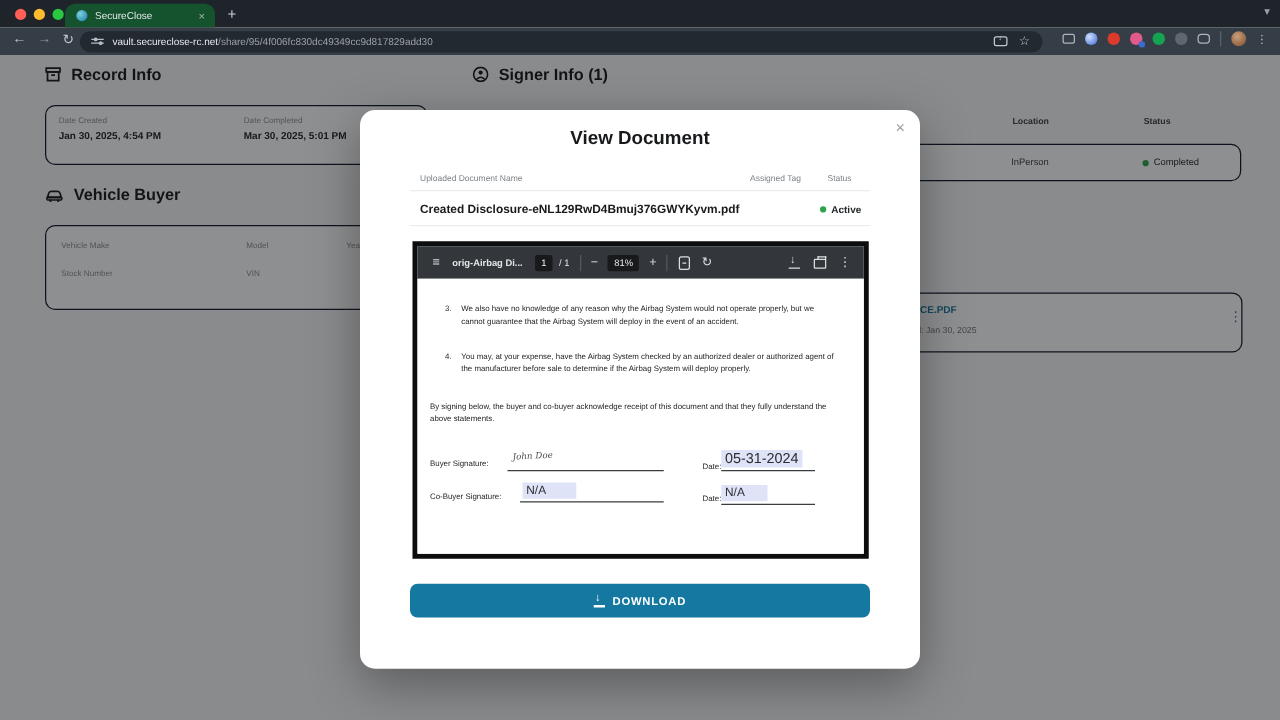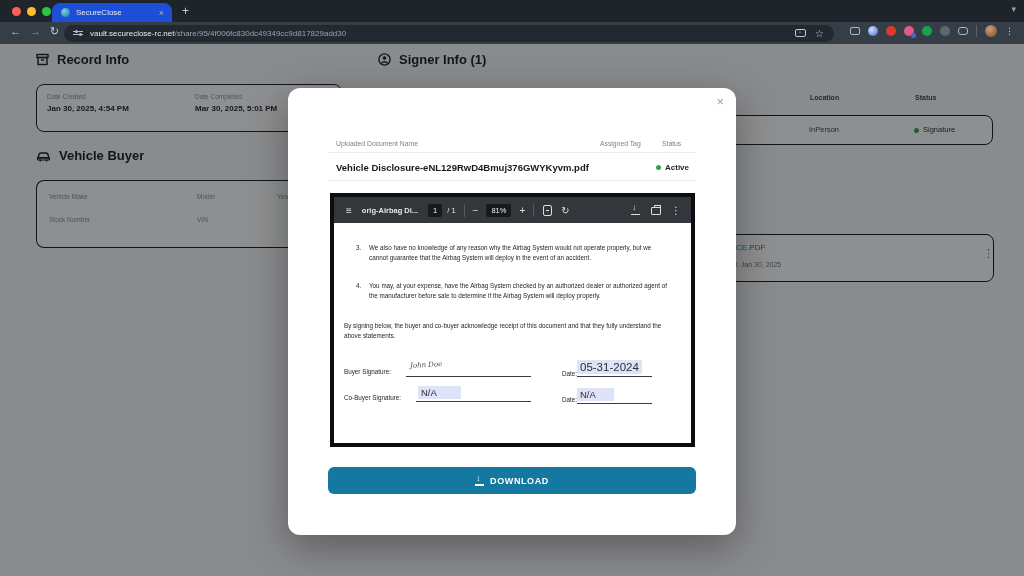--- a/index.html
+++ b/index.html
@@ -4,21 +4,21 @@
 <style>
   * { margin:0; padding:0; box-sizing:border-box; }
   html,body { width:1024px; height:576px; overflow:hidden; background:#000; }
   body { font-family:"Liberation Sans","DejaVu Sans",sans-serif; }
   .abs { position:absolute; }
   .screen { position:relative; width:1024px; height:576px; background:#f6f7f8; }
 
   
   .tabstrip { position:absolute; left:0; top:0; width:1024px; height:22px; background:#1e242a; }
   .light { position:absolute; top:7px; width:9px; height:9px; border-radius:50%; }
-  .tab { position:absolute; left:52px; top:3px; width:120px; height:19px; background:#1d4ed8;
+  .tab { position:absolute; left:52px; top:3px; width:120px; height:19px; background:#14532d;
          border-radius:8px 8px 0 0; color:#e4e8ea; font-size:8px; display:flex; align-items:center; }
   .favicon { width:9px; height:9px; border-radius:50%; background:radial-gradient(circle at 35% 35%, #7fd0e0, #1478a0); margin:0 6px 0 9px; }
   .tab-close { margin-left:auto; margin-right:8px; color:#aeb6bb; font-size:9px; cursor:default; }
   .newtab { position:absolute; left:182px; top:4px; color:#c7ced2; font-size:12px; }
   .strip-chevron { position:absolute; right:8px; top:4px; color:#9aa3a9; font-size:9px; }
   .toolbar { position:absolute; left:0; top:22px; width:1024px; height:22px; background:#353e46; }
   .navic { position:absolute; top:3px; color:#c3cacf; font-size:11px; }
   .urlpill { position:absolute; left:64px; top:2.5px; width:770px; height:17px; background:#222930; border-radius:9px;
              display:flex; align-items:center; color:#e8eaed; font-size:8px; }
   .tuneicon { width:10px; height:8px; margin:0 7px 0 9px; position:relative; }
@@ -190,41 +190,42 @@
       </svg>
       <span>Signer Info (1)</span>
     </div>
 
     <div class="abs colhead" style="left:810px;top:50px;">Location</div>
     <div class="abs colhead" style="left:915px;top:50px;">Status</div>
 
     <div class="card" style="left:380px;top:71px;width:613px;height:30px;">
       <span class="abs" style="left:340px;top:9px;font-size:7.5px;color:#3c4146;">net</span>
       <span class="abs" style="left:428px;top:9px;font-size:7.5px;color:#3c4146;">InPerson</span>
-      <span class="abs" style="left:533px;top:9px;font-size:7.5px;color:#24272a;"><span class="dot" style="background:#2fa34c;"></span><span>Signature</span></span>
+      <span class="abs" style="left:533px;top:9px;font-size:7.5px;color:#24272a;"><span class="dot" style="background:#2fa34c;"></span><span>Completed</span></span>
     </div>
 
     <div class="card" style="left:380px;top:190px;width:614px;height:48px;">
-      <div class="abs" style="left:355px;top:8px;font-size:8px;font-weight:normal;color:#1478a0;">CE.PDF</div>
+      <div class="abs" style="left:355px;top:8px;font-size:8px;font-weight:bold;color:#1478a0;">CE.PDF</div>
       <div class="abs" style="left:352px;top:26px;font-size:7px;color:#6e7378;">d: Jan 30, 2025</div>
       <div class="abs" style="left:602px;top:12px;font-size:11px;color:#35768f;">⋮</div>
     </div>
   </div>
 
   <div class="scrim"></div>
 
   <div class="modal">
+    <div class="m-title">View Document</div>
     <div class="m-close">×</div>
 
     <div class="abs dt-head" style="left:48px;top:52px;">Uploaded Document Name</div>
     <div class="abs dt-head" style="left:312px;top:52px;">Assigned Tag</div>
     <div class="abs dt-head" style="left:374px;top:52px;">Status</div>
     <div class="hline" style="left:40px;top:64px;width:368px;"></div>
 
-    <div class="abs dt-name" style="left:48px;top:74px;">Vehicle Disclosure-eNL129RwD4Bmuj376GWYKyvm.pdf</div>
+    <div class="abs dt-name" style="left:48px;top:74px;">Created Disclosure-eNL129RwD4Bmuj376GWYKyvm.pdf</div>
     <div class="abs" style="left:368px;top:75px;font-size:8px;font-weight:bold;color:#24272a;"><span class="dot" style="background:#2fa34c;"></span><span>Active</span></div>
     <div class="hline" style="left:40px;top:92px;width:368px;"></div>
 
     <div class="pdfbox">
       <div class="pdftb">
         <span class="tb-ic" style="margin-left:12px;">≡</span>
         <span style="font-size:7.5px;font-weight:bold;margin-left:10px;">orig-Airbag Di...</span>
         <span class="tb-box" style="margin-left:10px;">1</span>
         <span style="font-size:7.5px;margin-left:5px;">/ 1</span>
         <span class="tb-div" style="margin-left:8px;"></span>

